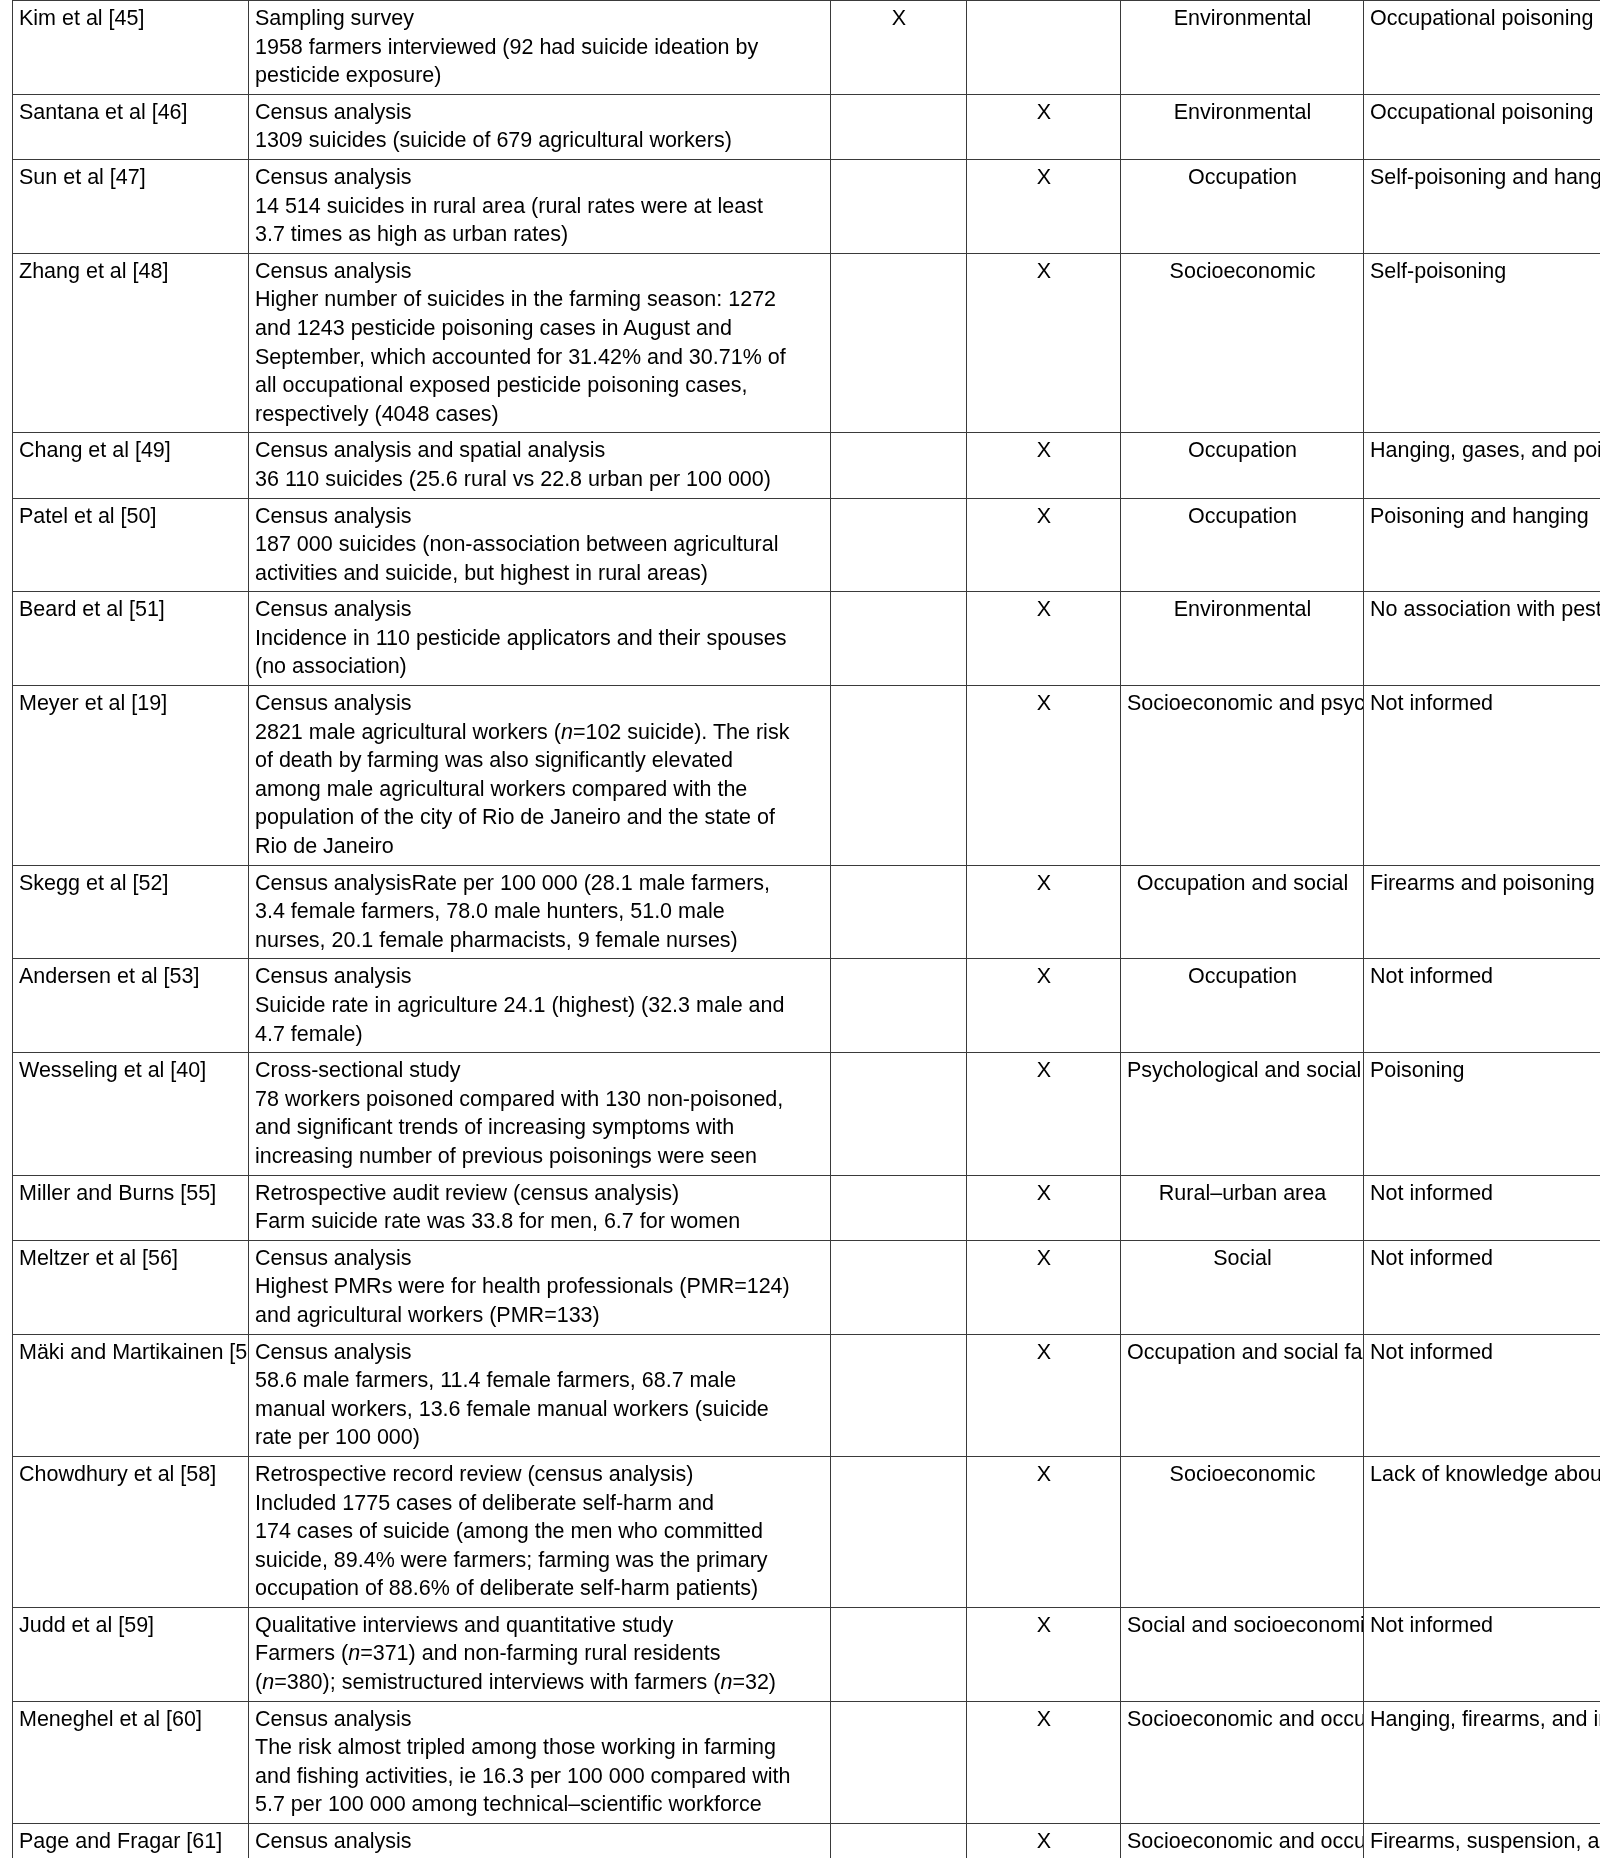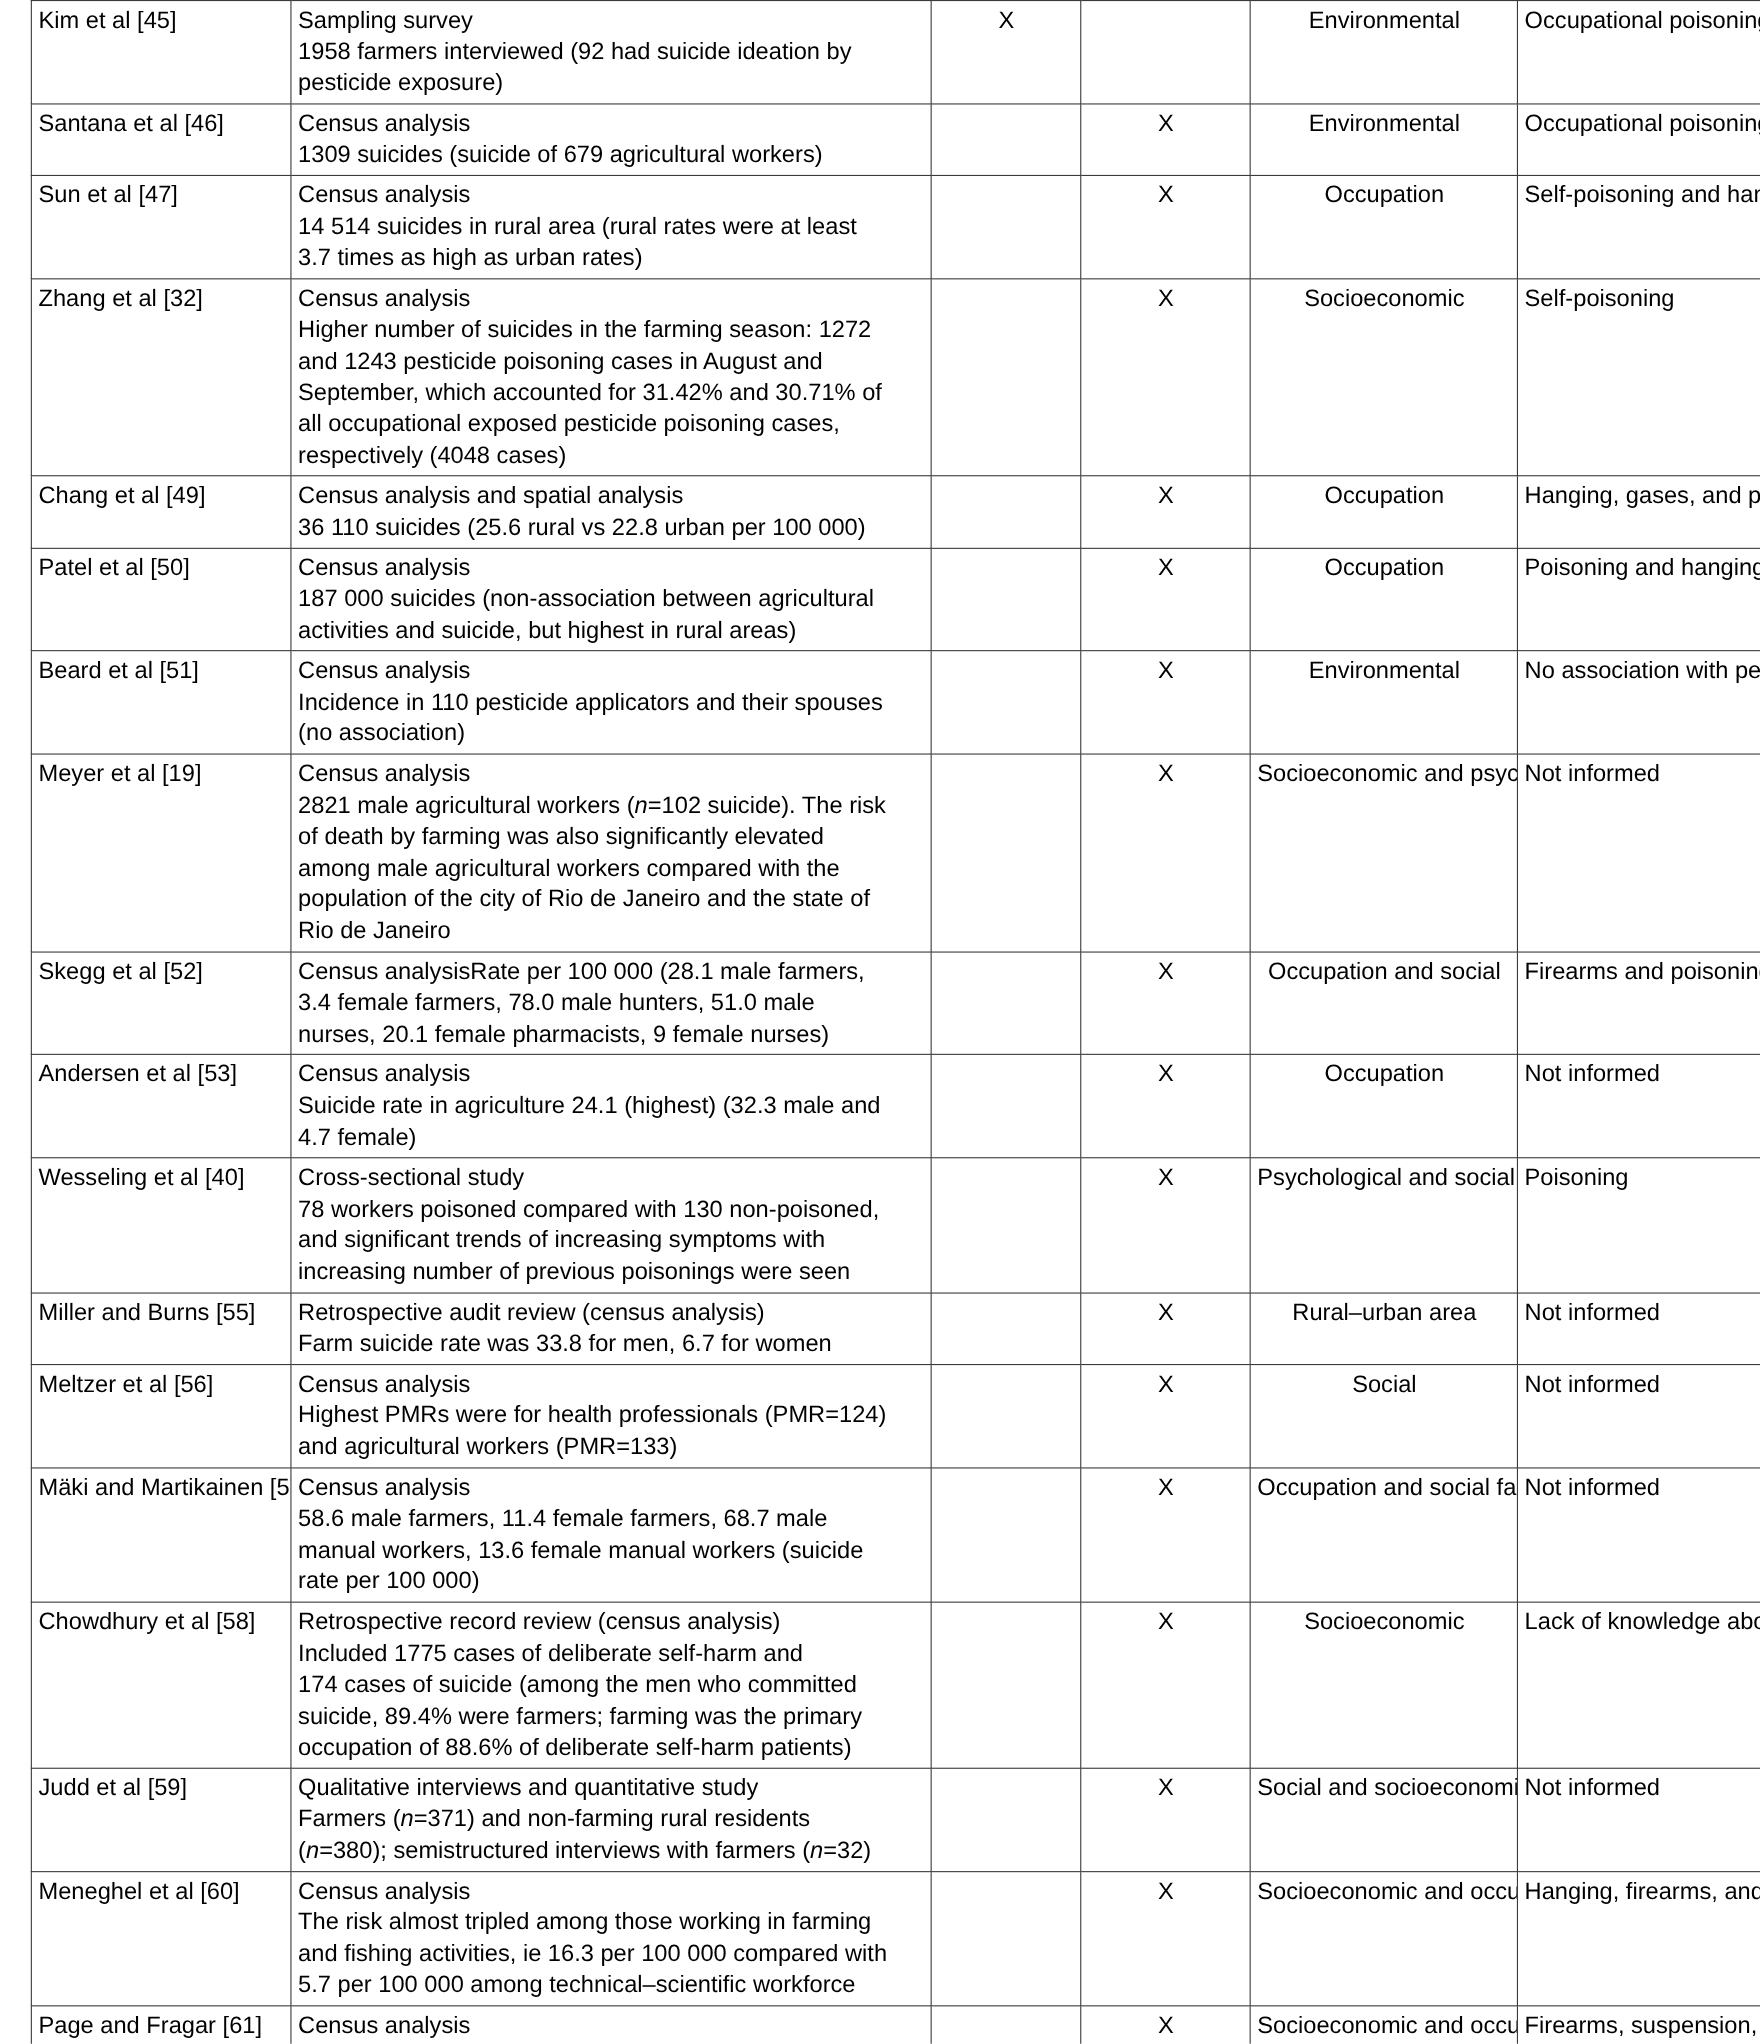--- a/index.html
+++ b/index.html
@@ -12,21 +12,21 @@
     height: 1858px;
     font-family: "Liberation Sans", sans-serif;
     color: #000000;
     overflow: hidden;
   }
   #page {
     position: relative;
     width: 1600px;
     height: 1858px;
     box-sizing: border-box;
-    padding: 0 28px;
+    padding: 0 12px;
   }
   table.studies {
     width: 1576px;
     border-collapse: collapse;
     table-layout: fixed;
     font-size: 21.5px;
     line-height: 1.33;
   }
   table.studies td {
     border: 1.6px solid #3a3a3a;
@@ -83,21 +83,21 @@
             <span class="ln">Census analysis</span>
             <span class="ln">14 514 suicides in rural area (rural rates were at least</span>
             <span class="ln">3.7 times as high as urban rates)</span>
           </td>
           <td class="c-x1"></td>
           <td class="c-x2">X</td>
           <td class="c-factor">Occupation</td>
           <td class="c-method">Self-poisoning and hanging</td>
         </tr>
         <tr>
-          <td class="c-author">Zhang et al [32]</td>
+          <td class="c-author">Zhang et al [48]</td>
           <td class="c-desc">
             <span class="ln">Census analysis</span>
             <span class="ln">Higher number of suicides in the farming season: 1272</span>
             <span class="ln">and 1243 pesticide poisoning cases in August and</span>
             <span class="ln">September, which accounted for 31.42% and 30.71% of</span>
             <span class="ln">all occupational exposed pesticide poisoning cases,</span>
             <span class="ln">respectively (4048 cases)</span>
           </td>
           <td class="c-x1"></td>
           <td class="c-x2">X</td>

